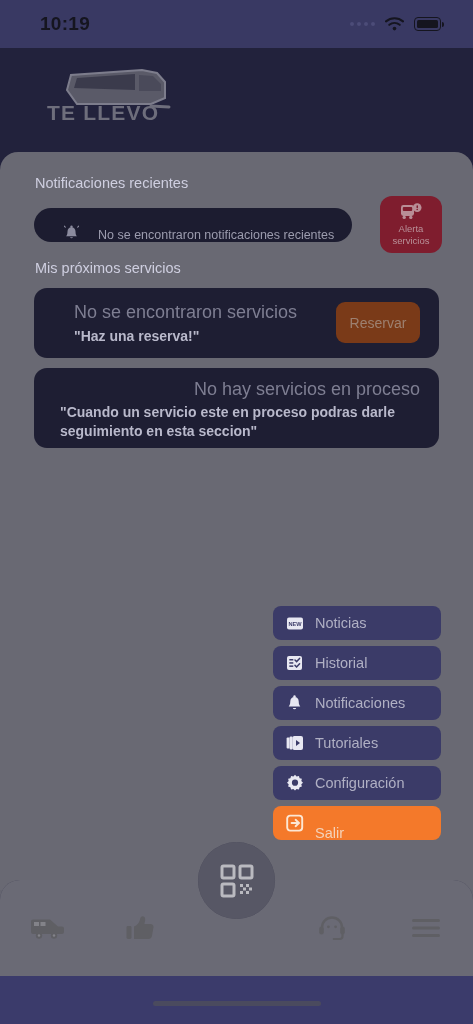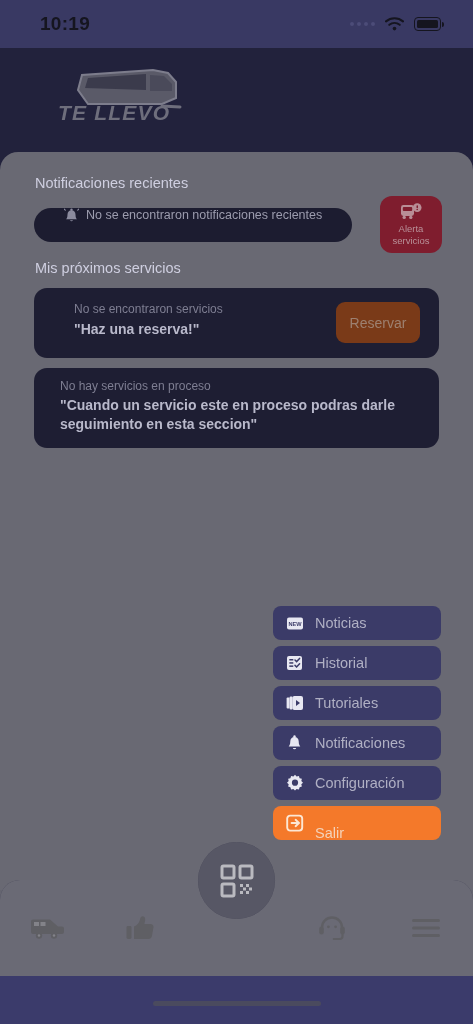--- a/index.html
+++ b/index.html
@@ -46,21 +46,21 @@
   .battery i { display: block; width: 100%; height: 100%;
     background: #15151f; border-radius: 1.5px; }
 
   
   .header {
     position: absolute; top: 48px; left: 0;
     width: 473px; height: 104px;
     background: #22223C;
     z-index: 5;
   }
-  .logo { position: absolute; left: 58px; top: 12px; width: 135px; height: 72px; font-style: italic; }
+  .logo { position: absolute; left: 47px; top: 12px; width: 135px; height: 72px; }
   .logo-word {
     position: absolute; left: 0; bottom: 7px;
     font-size: 21px; font-weight: bold; letter-spacing: 1.2px;
     color: #6e6e7c;
   }
 
   
   .sheet {
     position: absolute; top: 152px; left: 0;
     width: 473px; height: 738px;
@@ -70,21 +70,21 @@
   .section-label {
     color: #cfcfe0; font-size: 14.5px;
   }
   #lbl-notif { position: absolute; left: 35px; top: 175px; z-index: 12; }
   #lbl-serv  { position: absolute; left: 35px; top: 260px; z-index: 12; }
 
   .notif-pill {
     position: absolute; left: 34px; top: 208px;
     width: 318px; height: 34px;
     background: #1c1c30; border-radius: 17px;
-    display: flex; align-items: flex-start; gap: 7px;
+    display: flex; align-items: flex-end; gap: 19px;
     padding-left: 30px;
     z-index: 12;
   }
   .notif-pill span { color: #9c9cae; font-size: 12.5px; }
 
   .alert-btn {
     position: absolute; left: 380px; top: 196px;
     width: 62px; height: 57px;
     background: #7f1d2e; border-radius: 12px;
     display: flex; flex-direction: column;
@@ -96,21 +96,21 @@
     text-align: center;
   }
 
   .card {
     position: absolute; left: 34px; width: 405px;
     background: #1e1e33; border-radius: 13px; z-index: 12;
   }
   #card-next { top: 288px; height: 70px; }
   #card-prog { top: 368px; height: 80px; }
 
-  .card-muted { color: #7e7e92; font-size: 12px; }
+  .card-muted { color: #7e7e92; font-size: 18px; text-align: right; }
   .card-strong { color: #b9b9cb; font-size: 14px; font-weight: bold; line-height: 19px; }
 
   #card-next .txts { position: absolute; left: 40px; top: 14px; }
   #card-next .txts .card-strong { margin-top: 4px; }
   .reservar {
     position: absolute; right: 19px; top: 14px;
     width: 84px; height: 41px; border-radius: 9px;
     background: #7a3a18; border: none;
     color: #9d8070; font-size: 14px;
     font-family: "Liberation Sans", sans-serif;
@@ -290,39 +290,39 @@
           <rect x="3.3" y="10.4" width="4" height="1.5" fill="#3b3b68"></rect>
           <path d="M9 5 L10.6 6.6 L13.6 3.4" stroke="#3b3b68" stroke-width="1.5" fill="none" stroke-linecap="round"></path>
           <path d="M9 10.4 L10.6 12 L13.6 8.8" stroke="#3b3b68" stroke-width="1.5" fill="none" stroke-linecap="round"></path>
         </svg>
       </span>
       <span class="mi-label">Historial</span>
     </div>
 
     <div class="menu-item">
       <span class="mi-ico">
+        <svg width="15" height="17" viewBox="0 0 15 17">
+          <path d="M7.5 2c-2.5 0-4.2 1.9-4.2 4.3 0 3.4-1 4.5-1.6 5.2h11.6c-.6-.7-1.6-1.8-1.6-5.2C11.7 3.9 10 2 7.5 2z" fill="#e8e8f2"></path>
+          <circle cx="7.5" cy="1.5" r="1.2" fill="#e8e8f2"></circle>
+          <path d="M5.8 13a1.75 1.75 0 0 0 3.4 0z" fill="#e8e8f2"></path>
+        </svg>
+      </span>
+      <span class="mi-label">Notificaciones</span>
+    </div>
+
+    <div class="menu-item">
+      <span class="mi-ico">
         <svg width="18" height="16" viewBox="0 0 18 16">
           <rect x="0.6" y="2.6" width="3" height="11" rx="1" fill="#e8e8f2"></rect>
           <rect x="3.6" y="1.4" width="3" height="13" rx="1" fill="#e8e8f2"></rect>
           <rect x="6.4" y="1" width="10.6" height="14" rx="2" fill="#e8e8f2"></rect>
           <path d="M10 5 L14 8 L10 11 Z" fill="#3b3b68"></path>
         </svg>
       </span>
       <span class="mi-label">Tutoriales</span>
-    </div>
-
-    <div class="menu-item">
-      <span class="mi-ico">
-        <svg width="15" height="17" viewBox="0 0 15 17">
-          <path d="M7.5 2c-2.5 0-4.2 1.9-4.2 4.3 0 3.4-1 4.5-1.6 5.2h11.6c-.6-.7-1.6-1.8-1.6-5.2C11.7 3.9 10 2 7.5 2z" fill="#e8e8f2"></path>
-          <circle cx="7.5" cy="1.5" r="1.2" fill="#e8e8f2"></circle>
-          <path d="M5.8 13a1.75 1.75 0 0 0 3.4 0z" fill="#e8e8f2"></path>
-        </svg>
-      </span>
-      <span class="mi-label">Notificaciones</span>
     </div>
 
     <div class="menu-item">
       <span class="mi-ico">
         <svg width="18" height="18" viewBox="0 0 18 18">
           <path d="M9 0.8 10.6 2.5 12.9 1.9 13.6 4.2 15.9 4.8 15.3 7.1 17 8.7 15.3 10.3 15.9 12.6 13.6 13.2 12.9 15.5 10.6 14.9 9 16.6 7.4 14.9 5.1 15.5 4.4 13.2 2.1 12.6 2.7 10.3 1 8.7 2.7 7.1 2.1 4.8 4.4 4.2 5.1 1.9 7.4 2.5 Z" fill="#e8e8f2"></path>
           <circle cx="9" cy="8.7" r="3.1" fill="#3b3b68"></circle>
         </svg>
       </span>
       <span class="mi-label">Configuración</span>

